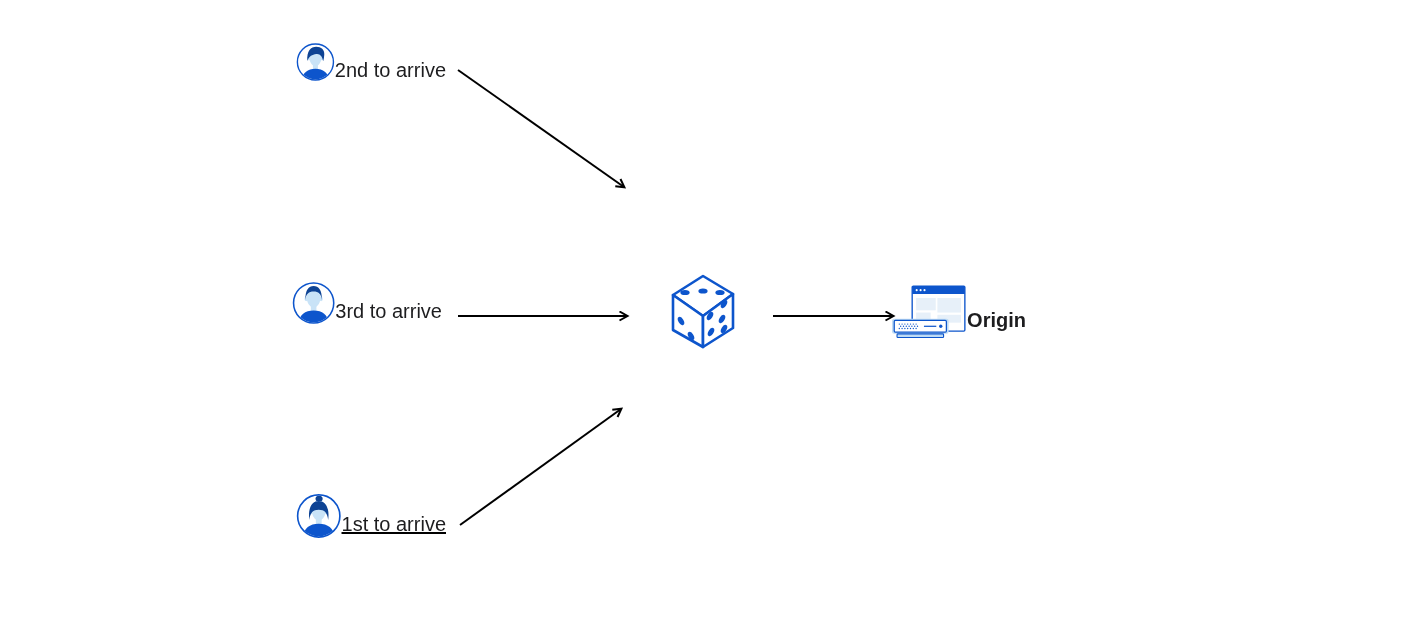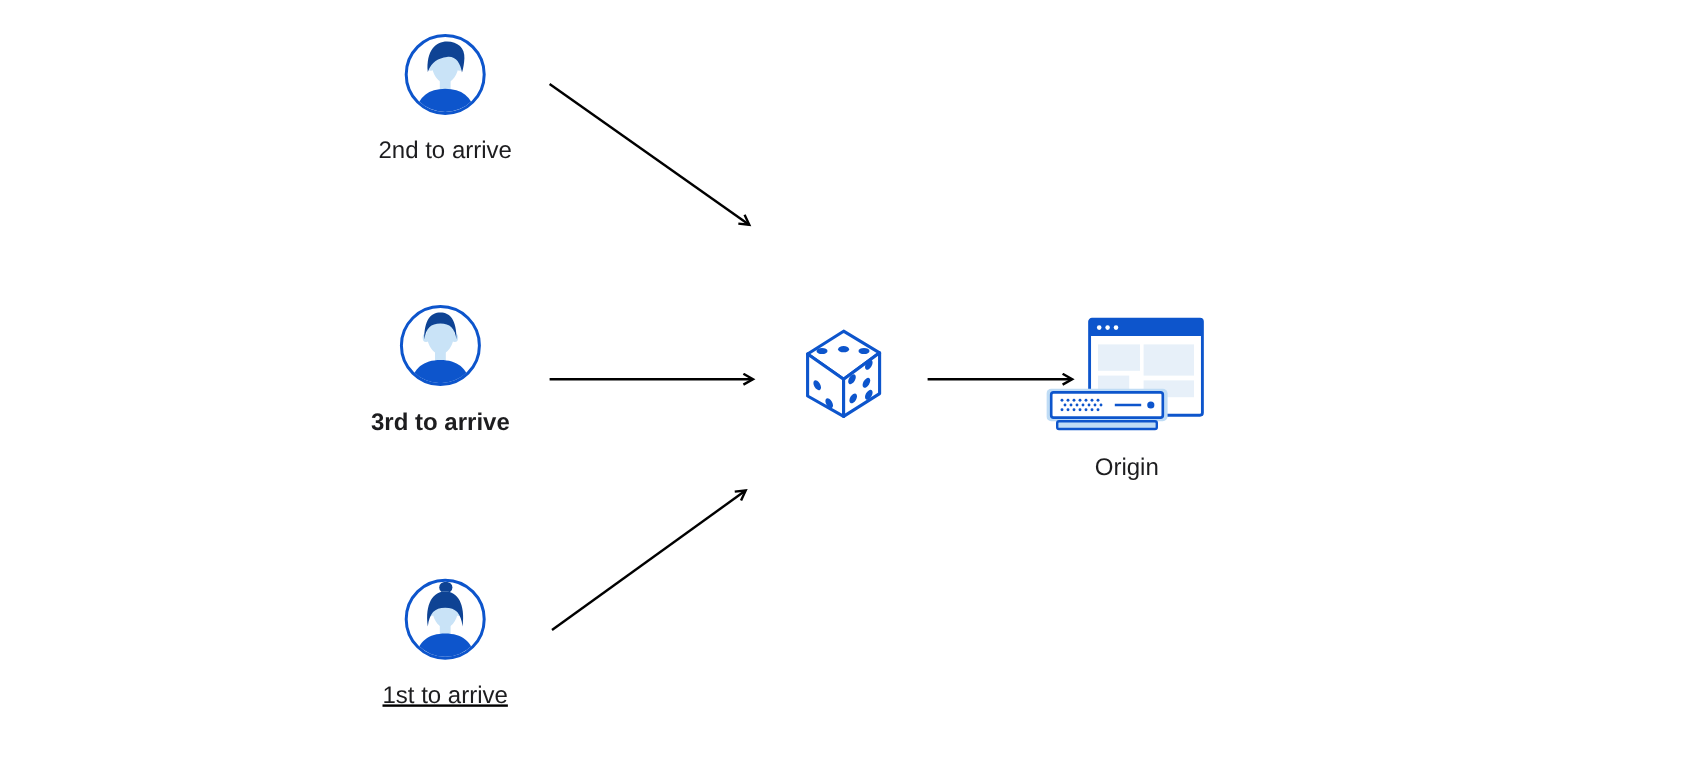--- a/index.html
+++ b/index.html
@@ -10,21 +10,21 @@
     --ring:#BFDCF5;
     --arrow:#000000;
     --text:#1D1D1F;
     --background:#FFFFFF;
   }
   html,body{margin:0;padding:0;background:var(--background);}
   .canvas{
     position:relative;width:1405px;height:633px;background:var(--background);
     overflow:hidden;font-family:"Liberation Sans", sans-serif;
   }
-  .node{position:absolute;display:flex;flex-direction:column;align-items:center;}
+  .node{position:absolute;display:flex;flex-direction:row;align-items:center;}
   .node-label{
     margin-top:17px;font-size:20px;line-height:25px;color:var(--text);
     text-align:center;white-space:nowrap;
   }
   .arrow-layer{position:absolute;left:0;top:0;pointer-events:none;}
   .stroke-primary{stroke:var(--primary);}
   .fill-primary{fill:var(--primary);}
   .fill-hair{fill:var(--hair);}
   .fill-skin{fill:var(--skin);}
   .fill-panel{fill:var(--panel);}
@@ -61,21 +61,21 @@
         <ellipse cx="23" cy="28.5" rx="2.8" ry="3.5" class="fill-skin"></ellipse>
         <ellipse cx="47" cy="28.5" rx="2.8" ry="3.5" class="fill-skin"></ellipse>
         <path d="M35,11 C27.5,11 23.5,16 23.5,24 C23.5,33 28,42 35,42 C42,42 46.5,33 46.5,24 C46.5,16 42.5,11 35,11 Z" class="fill-skin"></path>
         <path d="M20.5,33 C19,15 27,7.5 36.5,7.5 C45.5,7.5 51.5,13 51,21.5 C50.8,26 50,30 49,33.5 C47.5,25 43.5,19.5 36.5,20.5 C29,21.7 24,24 20.5,33 Z" class="fill-hair"></path>
         <path d="M10,70 C11,55 20,47 35,47 C50,47 59,55 60,70 Z" class="fill-primary"></path>
       </g>
     </svg>
     <div class="node-label">2nd to arrive</div>
   </div>
 
-  <div class="node" style="left:292px;top:253px;width:150px;font-weight:bold;">
+  <div class="node" style="left:292px;top:268px;width:150px;">
     <svg width="70" height="70" viewBox="0 0 70 70">
       <defs>
           <clipPath id="c2">
             <circle cx="35" cy="35" r="31.3"></circle>
           </clipPath>
         </defs>
       <circle cx="35" cy="35" r="32.5" fill="#fff" class="stroke-primary" stroke-width="2.5"></circle>
       <g clip-path="url(#c2)">
         <rect x="30.5" y="34" width="9" height="15" class="fill-skin"></rect>
         <ellipse cx="23" cy="28.5" rx="2.8" ry="3.5" class="fill-skin"></ellipse>
@@ -127,21 +127,21 @@
 
         <ellipse cx="54" cy="32" rx="2.6" ry="4.5" transform="rotate(30 54 32)"></ellipse>
         <ellipse cx="40" cy="44" rx="2.6" ry="4.5" transform="rotate(30 40 44)"></ellipse>
         <ellipse cx="52" cy="47" rx="2.6" ry="4.5" transform="rotate(30 52 47)"></ellipse>
         <ellipse cx="41" cy="60" rx="2.6" ry="4.5" transform="rotate(30 41 60)"></ellipse>
         <ellipse cx="54" cy="57" rx="2.6" ry="4.5" transform="rotate(30 54 57)"></ellipse>
       </g>
     </svg>
   </div>
 
-  <div class="node" style="left:872px;top:262px;width:134px;">
+  <div class="node" style="left:892px;top:262px;width:134px;font-weight:bold;">
     <svg width="134" height="100" viewBox="0 0 134 100">
 
       <rect x="36" y="4" width="94" height="80" rx="2" fill="#fff" class="stroke-primary" stroke-width="2.4"></rect>
       <path d="M36,6 a2,2 0 0 1 2,-2 h90 a2,2 0 0 1 2,2 v12 h-94 Z" class="fill-primary"></path>
       <circle cx="44" cy="11" r="1.9" fill="#fff"></circle>
       <circle cx="51" cy="11" r="1.9" fill="#fff"></circle>
       <circle cx="58" cy="11" r="1.9" fill="#fff"></circle>
       <g class="fill-panel">
         <rect x="43" y="25" width="35" height="22"></rect>
         <rect x="43" y="51" width="26" height="13"></rect>

